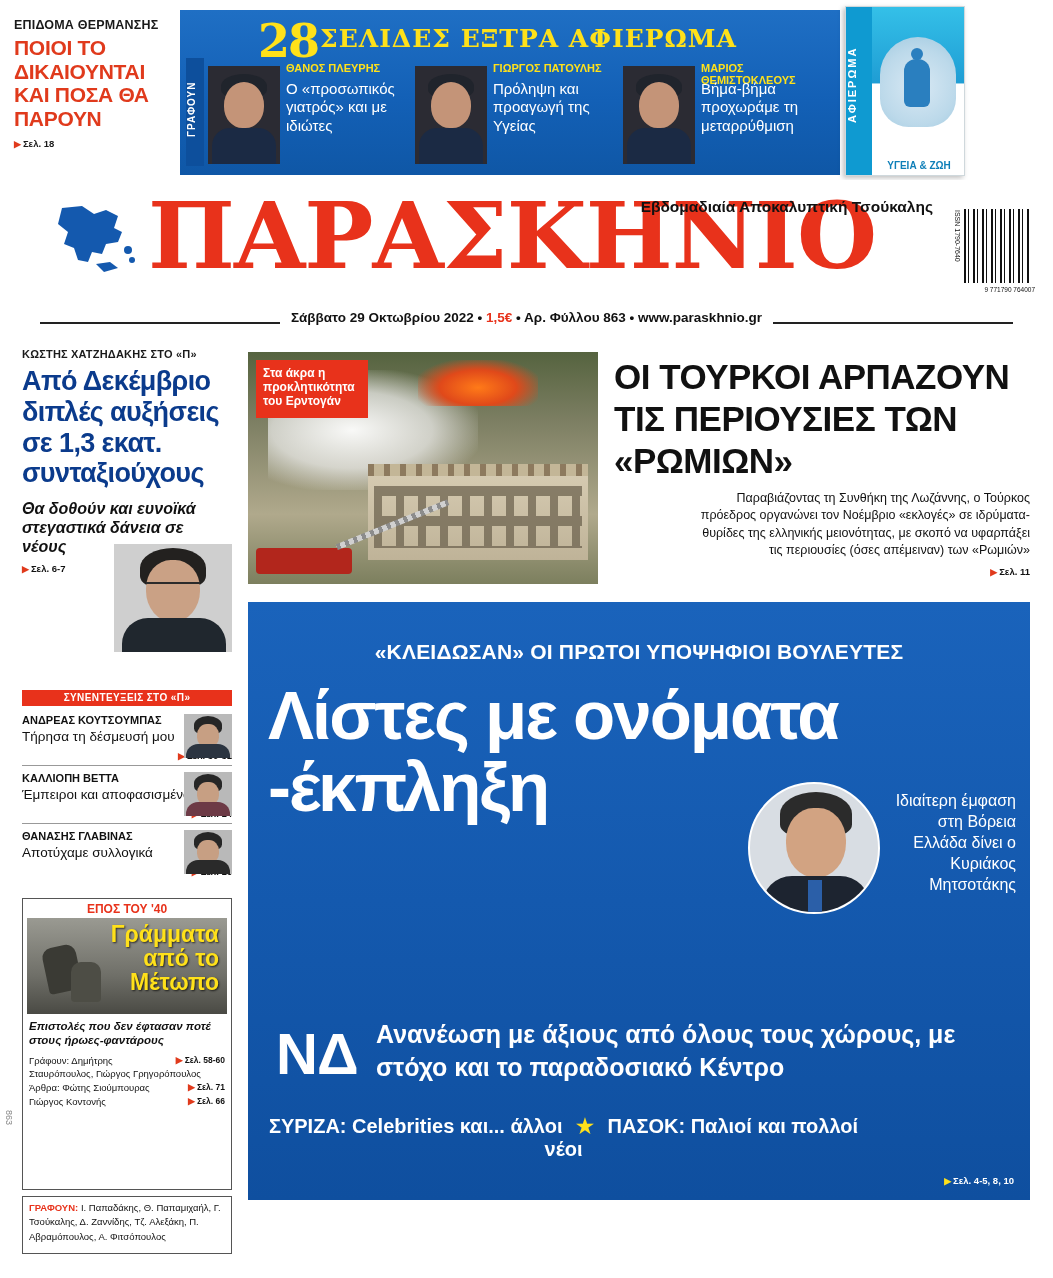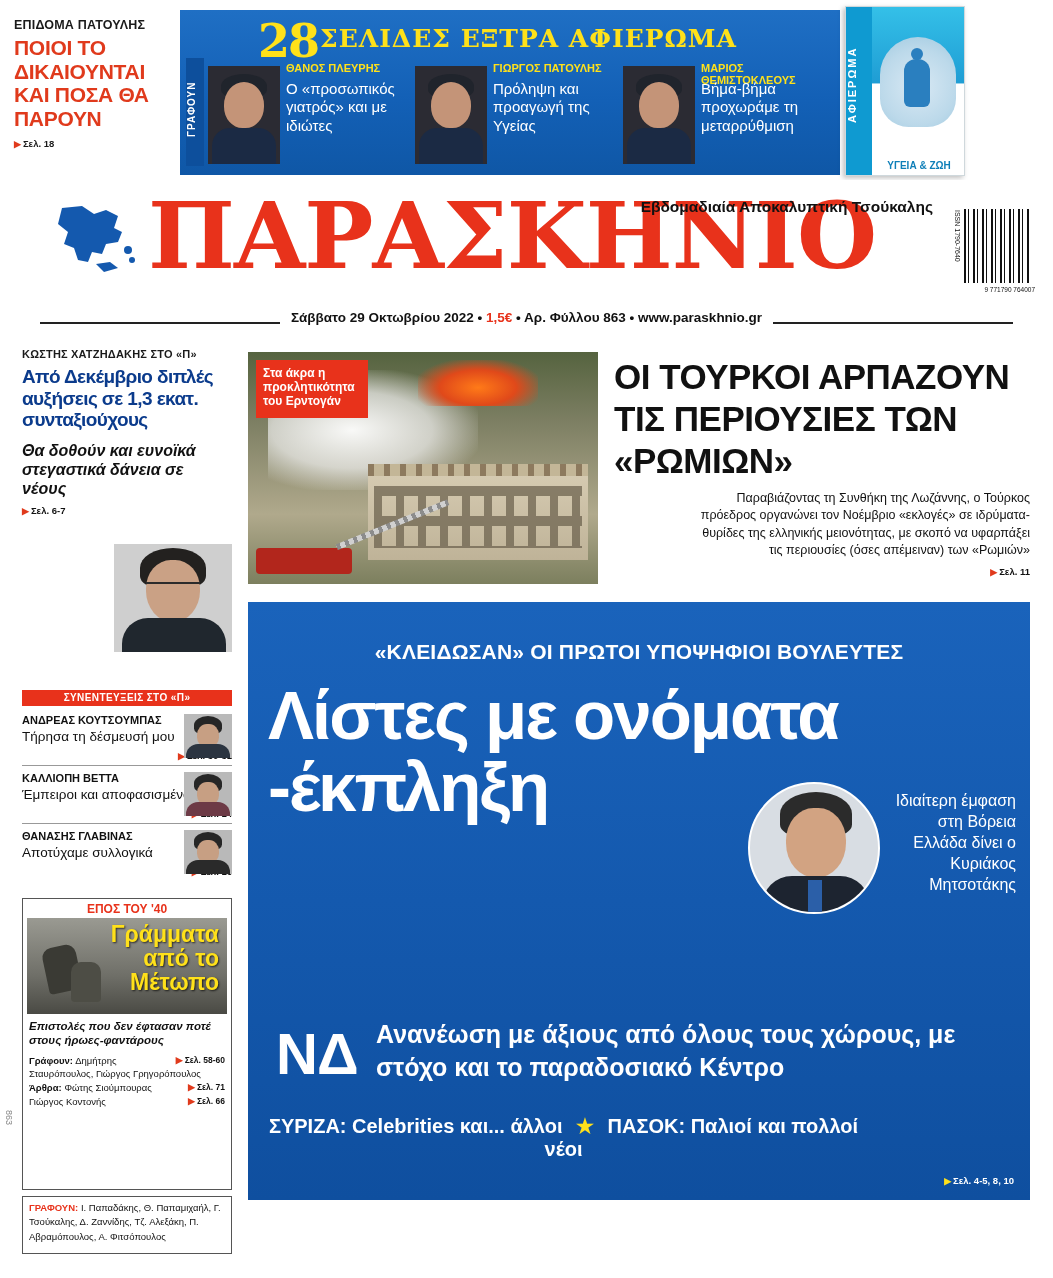--- a/index.html
+++ b/index.html
@@ -217,21 +217,21 @@
   
   .leftcol {
     position: absolute; left: 22px; top: 348px;
     width: 210px;
   }
   .kicker-small {
     font-size: 11px; font-weight: bold; color: #1a1a1a;
     margin-bottom: 6px; letter-spacing: .2px;
   }
   .lead-head {
-    font-size: 19px; line-height: 1.14; color: #0b3b8c;
+    font-size: 27px; line-height: 1.14; color: #0b3b8c;
     font-weight: bold; letter-spacing: -0.6px;
   }
   .lead-sub {
     margin-top: 10px;
     font-size: 16px; line-height: 1.2; color: #111;
     font-style: italic; font-weight: bold;
   }
   .pageref { font-size: 9.5px; font-weight: bold; color: #111; margin-top: 6px; }
   .hatz-photo {
     position: absolute; left: 92px; top: 196px;
@@ -308,21 +308,21 @@
     position: absolute; right: 8px; top: 4px;
     width: 120px; text-align: right;
     color: #ffe11a; font-size: 23px; font-weight: bold; line-height: 1.05;
     text-shadow: 1px 1px 2px rgba(0,0,0,.7);
   }
   .epos-standfirst {
     padding: 6px 6px 0;
     font-size: 11.5px; font-weight: bold; font-style: italic; color: #111; line-height: 1.2;
   }
   .epos-credits { padding: 6px 6px 0; font-size: 9.5px; color: #111; line-height: 1.45; }
-  .epos-credits b { font-weight: bold; margin-top: 12px; }
+  .epos-credits b { font-weight: normal; margin-top: 12px; }
   .epos-credits .ref { float: right; font-size: 8.5px; font-weight: bold; }
   .grafoun-box {
     position: absolute; left: 22px; top: 1196px;
     width: 210px; height: 58px;
     border: 1px solid #555;
     font-size: 9.5px; color: #111; line-height: 1.5;
     padding: 4px 6px;
   }
   .grafoun-box b { color: #e8321b; }
   .spine {
@@ -456,21 +456,21 @@
   .blue-ref .tri { color: #ffe11a; }
 </style>
 </head>
 <body>
 
 <div class="page">
 
   <div class="topbanner">
 
     <div class="banner-left">
-      <div class="banner-left-kicker">ΕΠΙΔΟΜΑ ΠΑΤΟΥΛΗΣ</div>
+      <div class="banner-left-kicker">ΕΠΙΔΟΜΑ ΘΕΡΜΑΝΣΗΣ</div>
       <div class="banner-left-head">ΠΟΙΟΙ ΤΟ ΔΙΚΑΙΟΥΝΤΑΙ ΚΑΙ ΠΟΣΑ ΘΑ ΠΑΡΟΥΝ</div>
       <div class="banner-left-page"><span class="tri">▶</span><span>Σελ. 18</span></div>
     </div>
 
     <div class="banner-blue">
       <div class="grafoun">ΓΡΑΦΟΥΝ</div>
       <div class="banner-28">28</div>
       <div class="banner-28-txt">ΣΕΛΙΔΕΣ ΕΞΤΡΑ ΑΦΙΕΡΩΜΑ</div>
 
       <div class="bperson" style="left:28px;width:210px;">

